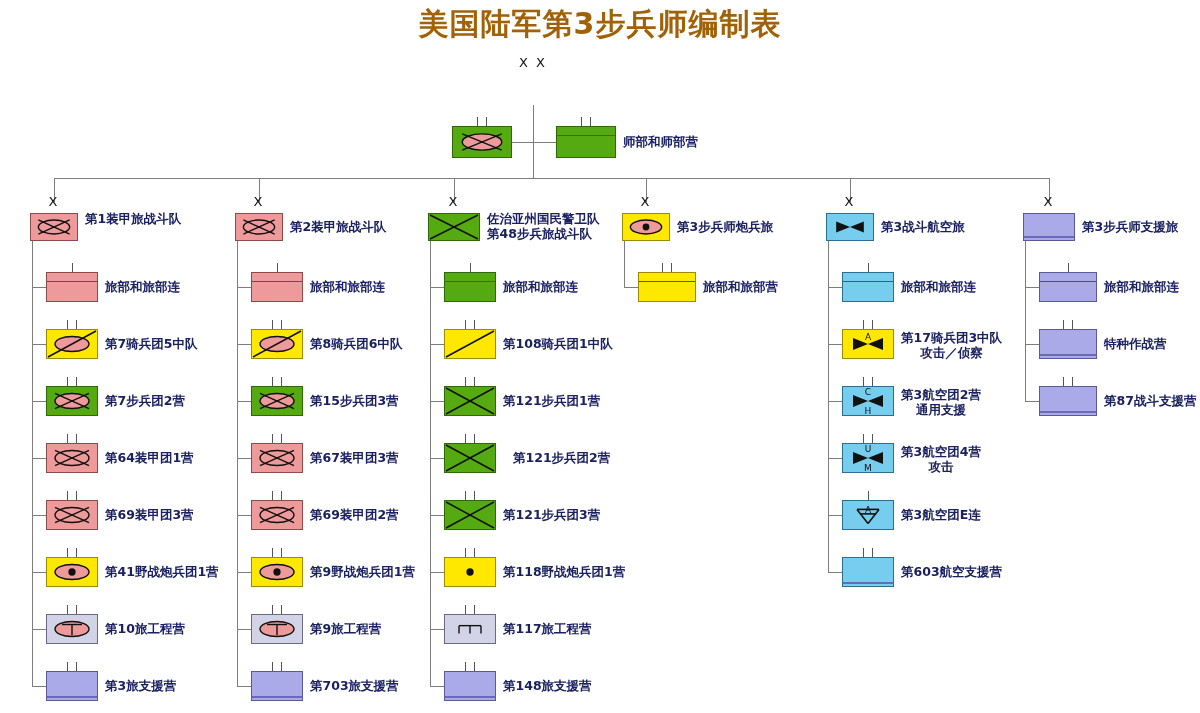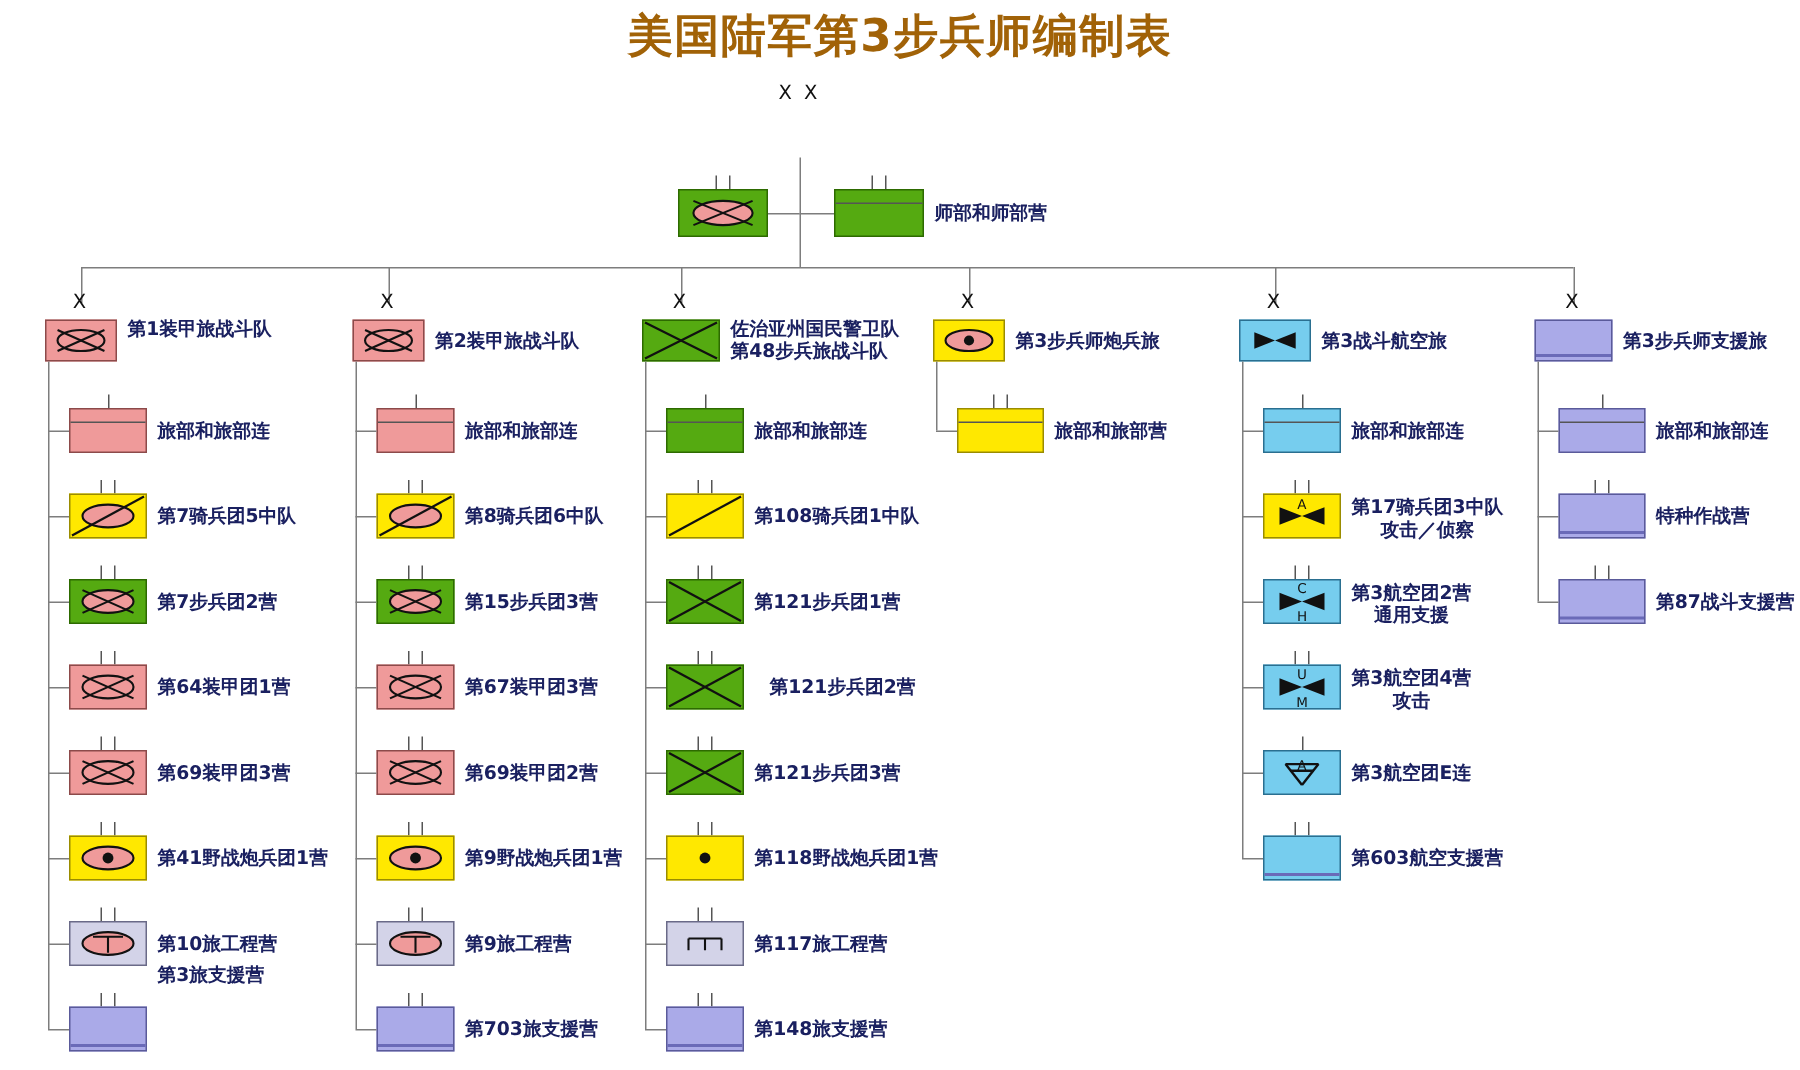--- a/index.html
+++ b/index.html
@@ -203,21 +203,21 @@
     </div>
     <div style="position: absolute; left: 46px; top: 662px; width: 52px; height: 9px;">
       <div class="tick" style="left: 21px; top: 0px; height: 9px;"></div>
       <div class="tick" style="left: 30px; top: 0px; height: 9px;"></div>
     </div>
     <div class="sym f-lav b-lav" style="left: 46px; top: 671px; width: 52px; height: 30px;">
       <div class="botline" style="bottom: 2px;"></div>
       <svg width="50" height="28" viewBox="0 0 50 28" style="left: 0px; top: 0px;"></svg>
     </div>
     <div class="ln lnh" style="left: 32px; top: 686px; width: 14px; height: 1px;"></div>
-    <div class="lbl" style="left: 105px; top: 643px; text-align: left; position: absolute;">
+    <div class="lbl" style="left: 105px; top: 679px; text-align: left; position: absolute;">
       <div>第3旅支援营</div>
     </div>
     <div class="ech" style="left: 235px; top: 195px; width: 48px; text-align: center;">X</div>
     <div class="sym f-armor b-armor" style="left: 235px; top: 213px; width: 48px; height: 28px;">
       <svg width="46" height="26" viewBox="0 0 46 26" style="left: 0px; top: 0px;">
         <ellipse cx="23" cy="13" rx="15.64" ry="7.0200000000000005" fill="#ef9a9a" stroke="#111" stroke-width="1.4"></ellipse>
         <line x1="7.359999999999999" y1="5.9799999999999995" x2="38.64" y2="20.02" stroke="#111" stroke-width="1.4"></line>
         <line x1="7.359999999999999" y1="20.02" x2="38.64" y2="5.9799999999999995" stroke="#111" stroke-width="1.4"></line>
       </svg>
     </div>

